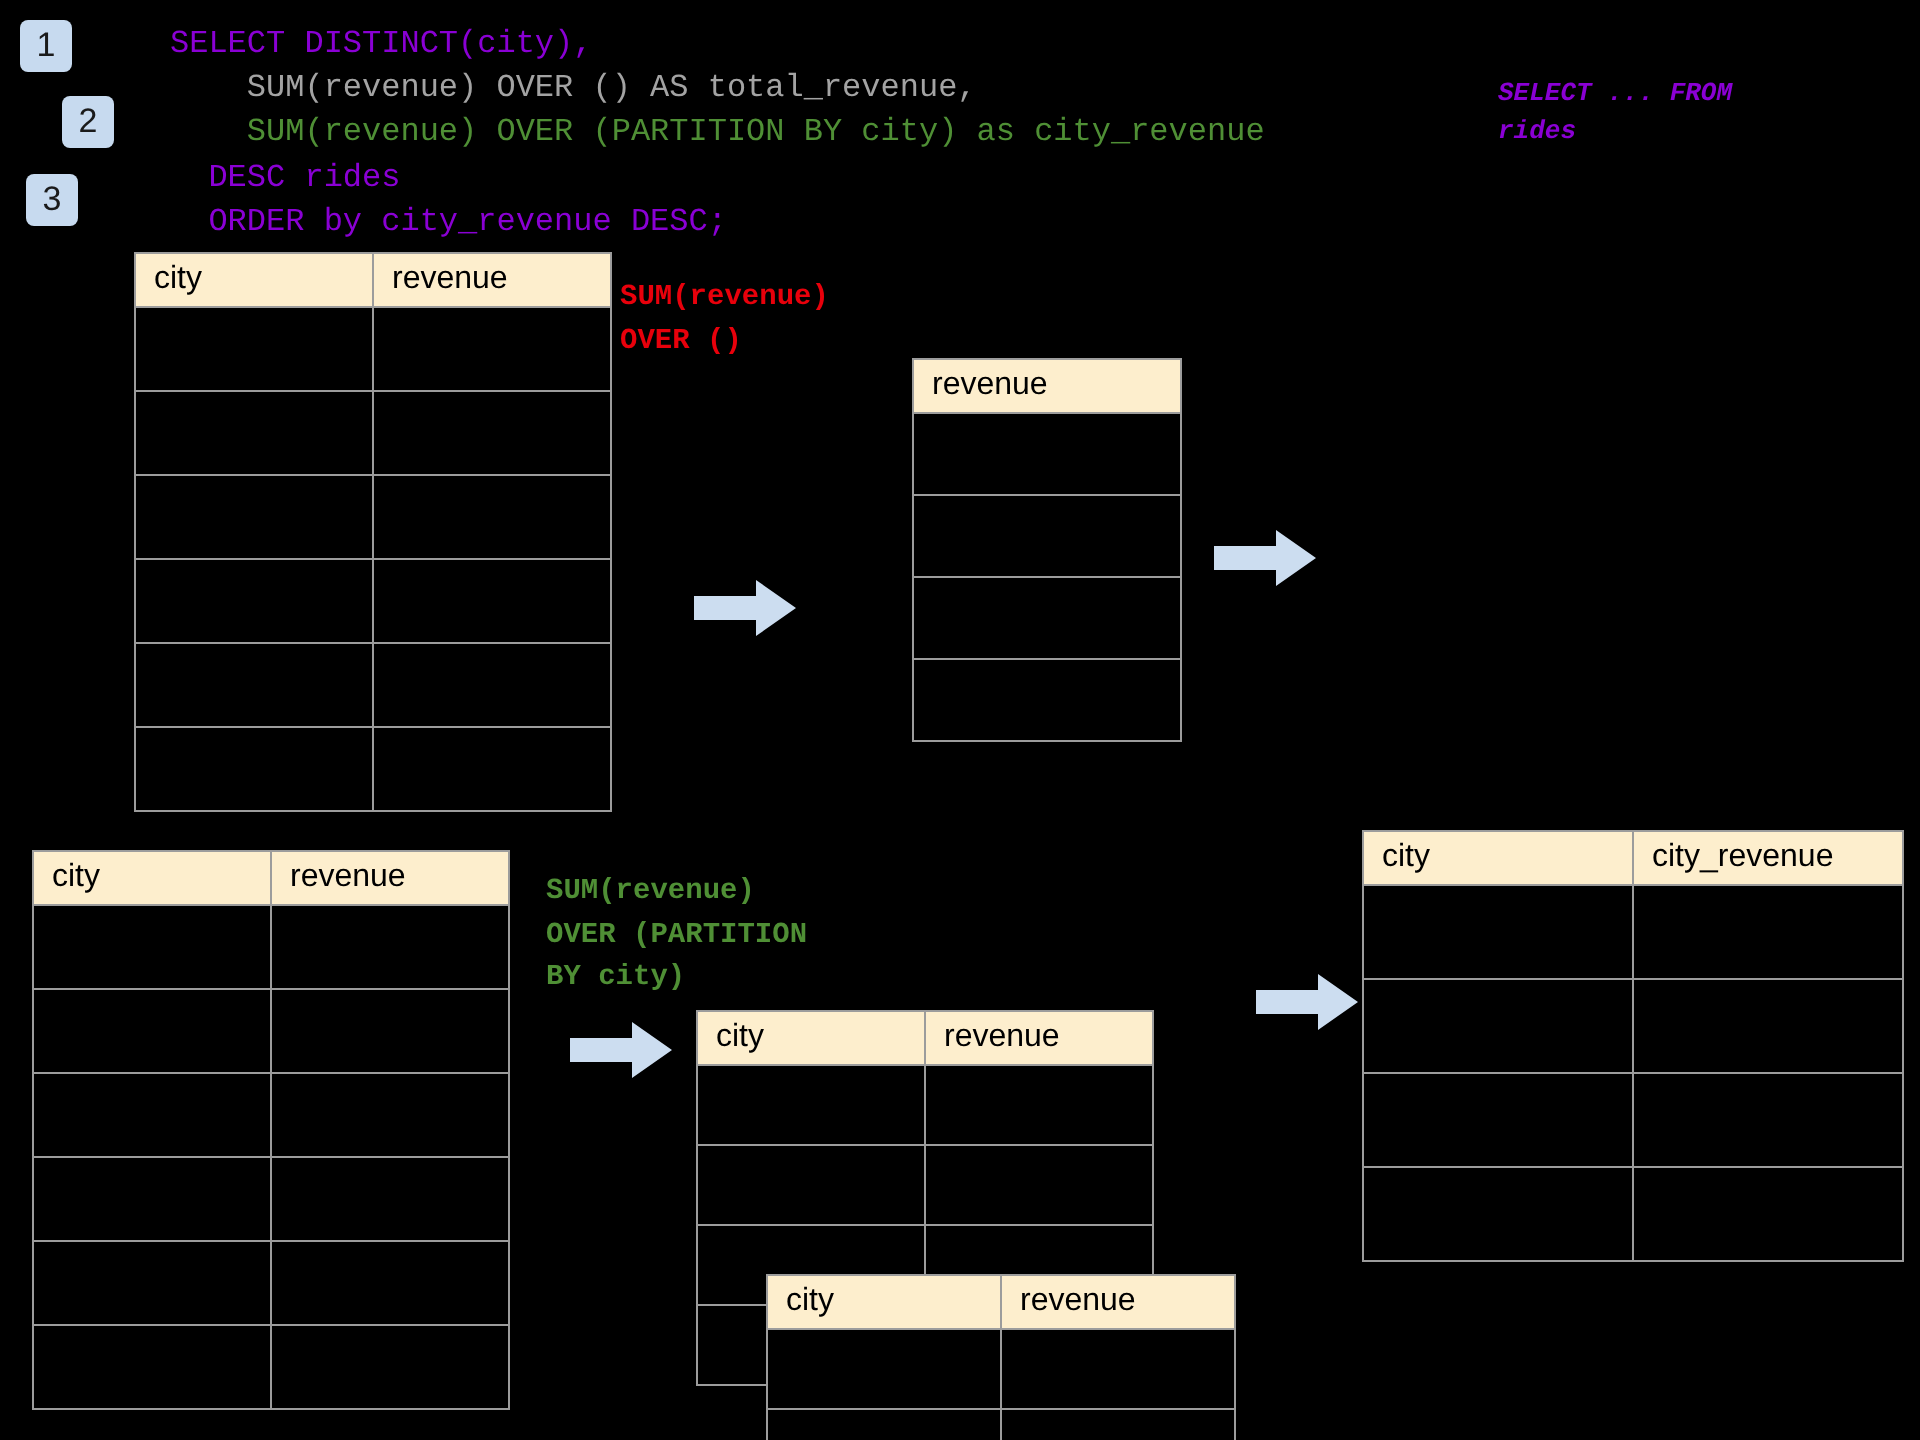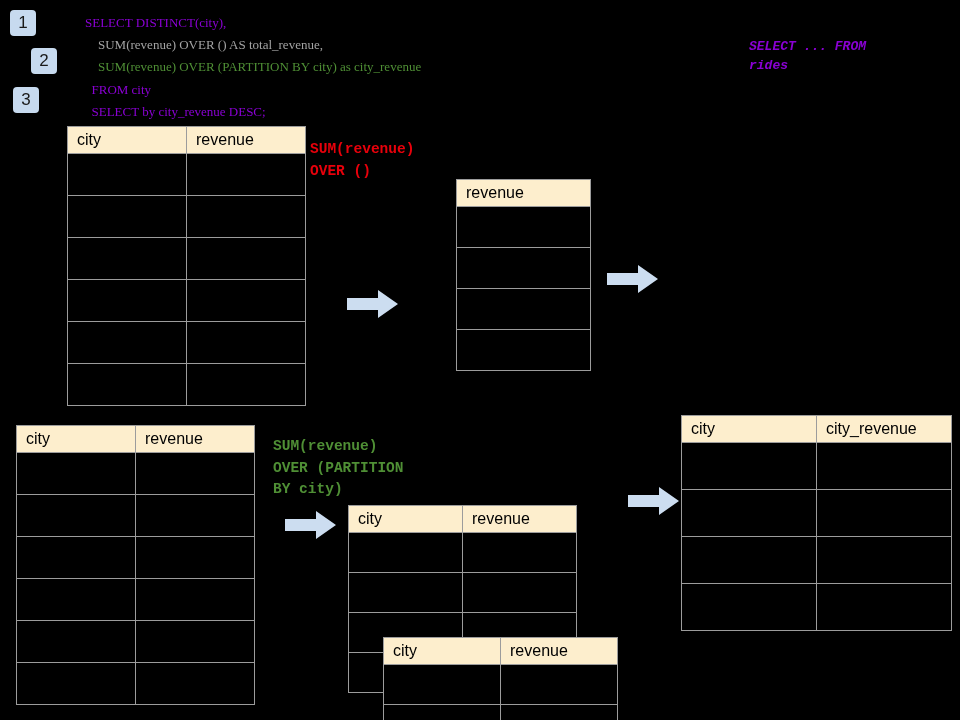--- a/index.html
+++ b/index.html
@@ -26,22 +26,22 @@
     line-height: 26px;
     text-align: center;
     border-radius: 4px;
     width: 26px;
     height: 26px;
   }
 
   
   .code {
     position: absolute;
-    font-family: Liberation Serif, serif;
-    font-size: 13px;
+    font-family: Liberation Mono, monospace;
+    font-size: 16px;
     line-height: 21.5px;
     white-space: pre;
     letter-spacing: 0px;
   }
   .c-purple { color: #8a00d4; }
   .c-red    { color: #a3a3a3; }
   .c-green  { color: #4f8f35; }
 
   
   .annot {
@@ -93,22 +93,22 @@
 
 <div id="canvas">
 
   <div class="badge" style="left:10px; top:10px;">1</div>
   <div class="badge" style="left:31px; top:48px;">2</div>
   <div class="badge" style="left:13px; top:87px;">3</div>
 
   <div class="code c-purple" style="left:85px; top:12px;">SELECT DISTINCT(city),</div>
   <div class="code c-red" style="left:85px; top:34px;">    SUM(revenue) OVER () AS total_revenue,</div>
   <div class="code c-green" style="left:85px; top:56px;text-align:center;">    SUM(revenue) OVER (PARTITION BY city) as city_revenue</div>
-  <div class="code c-purple" style="left:85px; top:79px;">  FROM city</div>
-  <div class="code c-purple" style="left:85px; top:101px;">  SELECT by city_revenue DESC;</div>
+  <div class="code c-purple" style="left:85px; top:79px;">  DESC rides</div>
+  <div class="code c-purple" style="left:85px; top:101px;">  ORDER by city_revenue DESC;</div>
 
   <div class="annot purple" style="left:749px; top:37px;font-style:italic;">SELECT ... FROM
 rides</div>
 
   <div class="annot red" style="left:310px; top:139px;">SUM(revenue)
 OVER ()</div>
 
   <div class="annot green" style="left:273px; top:436px;">SUM(revenue)
 OVER (PARTITION
 BY city)</div>

